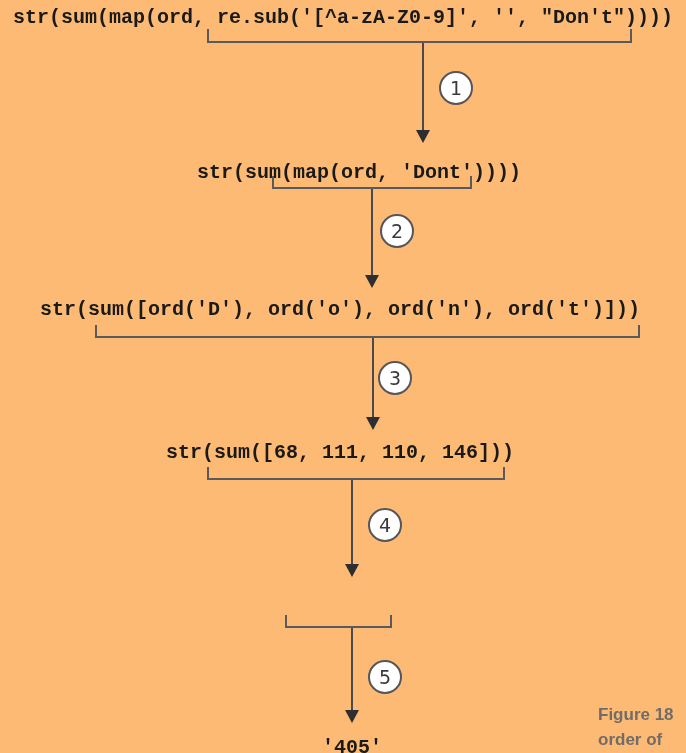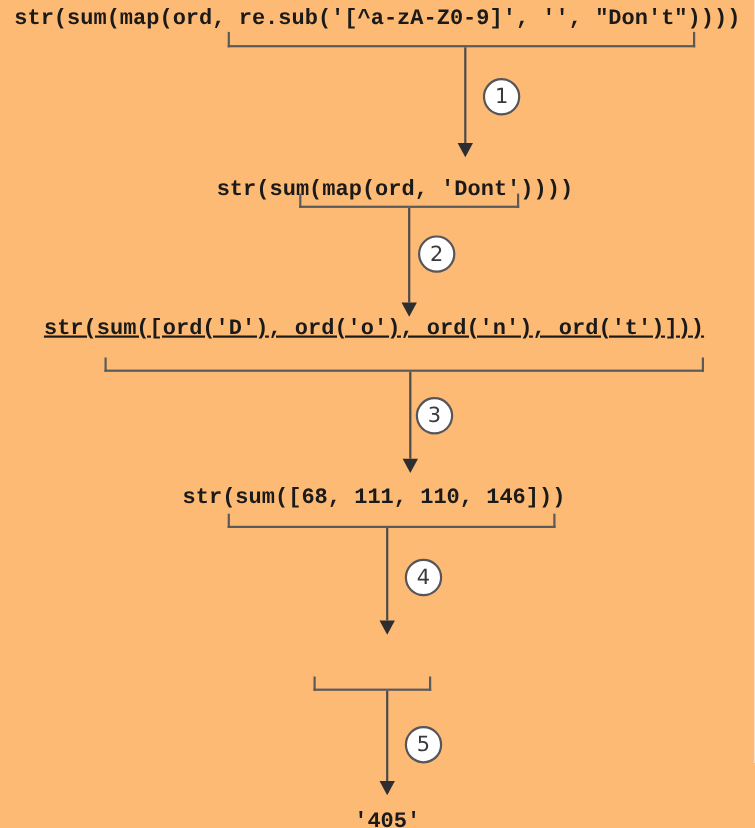--- a/index.html
+++ b/index.html
@@ -88,21 +88,21 @@
 
   <div class="code-line" style="left:331px; top:162px;margin-left:28px;">str(sum(map(ord, 'Dont'))))</div>
 
   <div class="underbrace" style="left:272px; top:176px; width:200px; height:13px;"></div>
   <div class="arrow-shaft" style="left:371px; top:189px; height:86px;"></div>
   <div class="arrow-head" style="left:365px; top:275px;"></div>
   <div class="step-circle" style="left:380px; top:214px;">
     <span>2</span>
   </div>
 
-  <div class="code-line" style="left:340px; top:289px;text-decoration:underline;">str(sum([ord('D'), ord('o'), ord('n'), ord('t')]))</div>
+  <div class="code-line" style="left:340px; top:299px;">str(sum([ord('D'), ord('o'), ord('n'), ord('t')]))</div>
 
   <div class="underbrace" style="left:95px; top:325px; width:545px; height:13px;"></div>
   <div class="arrow-shaft" style="left:372px; top:338px; height:79px;"></div>
   <div class="arrow-head" style="left:366px; top:417px;"></div>
   <div class="step-circle" style="left:378px; top:361px;">
     <span>3</span>
   </div>
 
   <div class="code-line" style="left:340px; top:442px;">str(sum([68, 111, 110, 146]))</div>
 
@@ -116,14 +116,18 @@
 
   <div class="underbrace" style="left:285px; top:615px; width:107px; height:13px;"></div>
   <div class="arrow-shaft" style="left:351px; top:628px; height:82px;"></div>
   <div class="arrow-head" style="left:345px; top:710px;"></div>
   <div class="step-circle" style="left:368px; top:660px;">
     <span>5</span>
   </div>
 
   <div class="code-line" style="left:352px; top:737px;">'405'</div>
 
+  <div class="figure-caption">
+    <div>Figure 18</div>
+    <div>order of</div>
+  </div>
 
 </div>
 
 </body></html>

